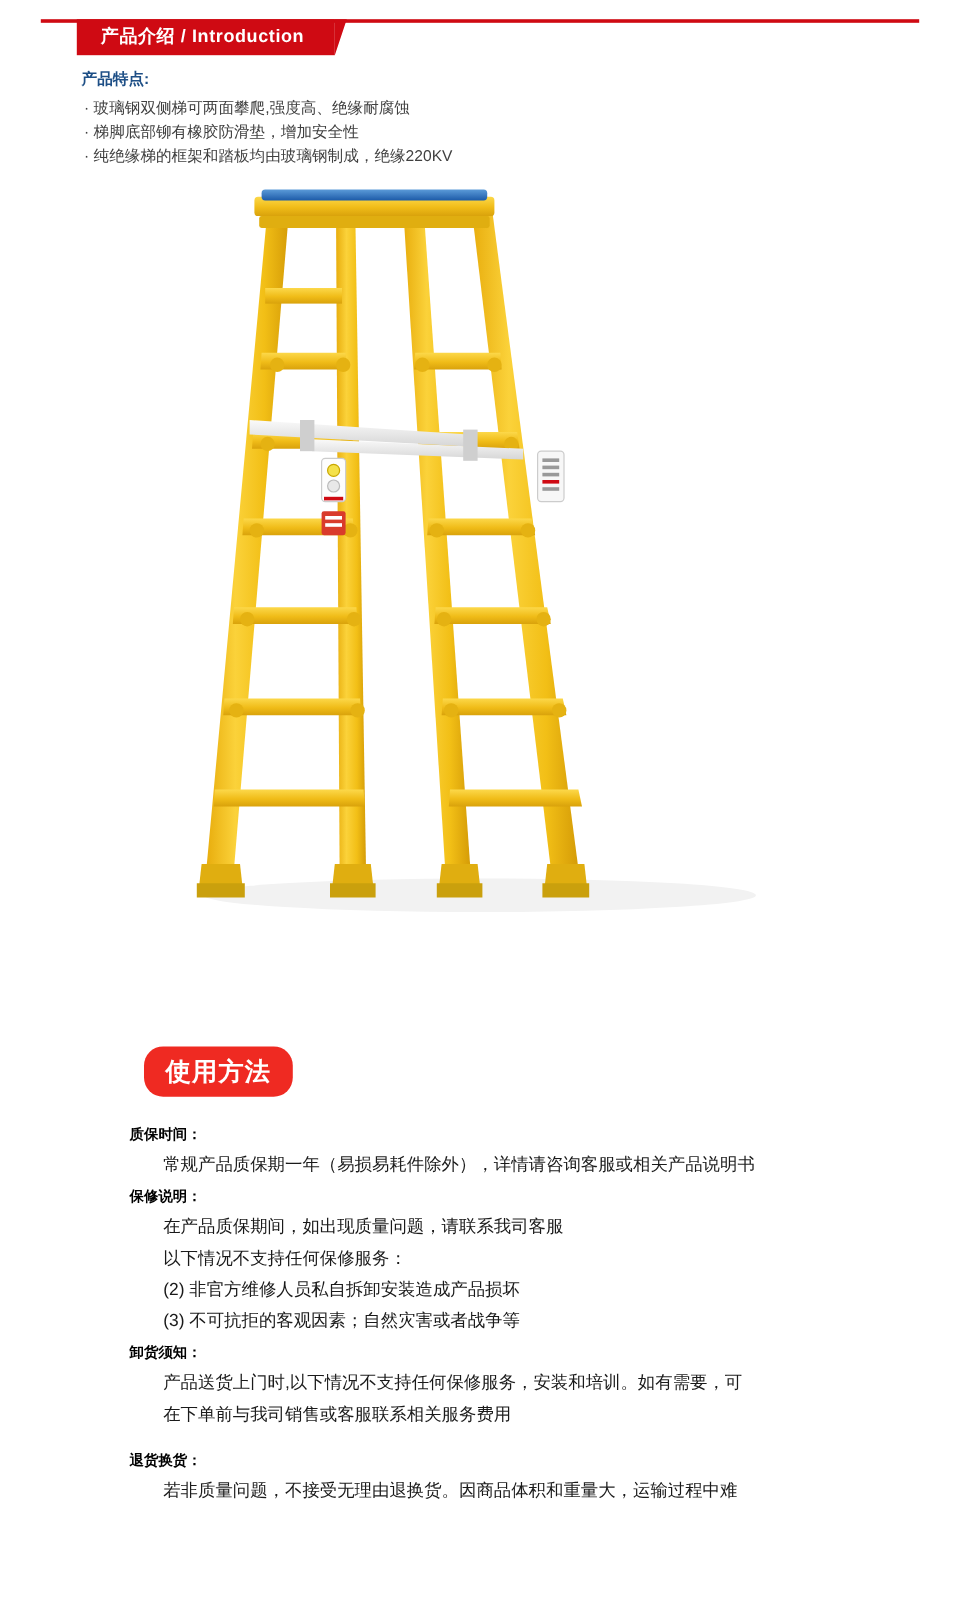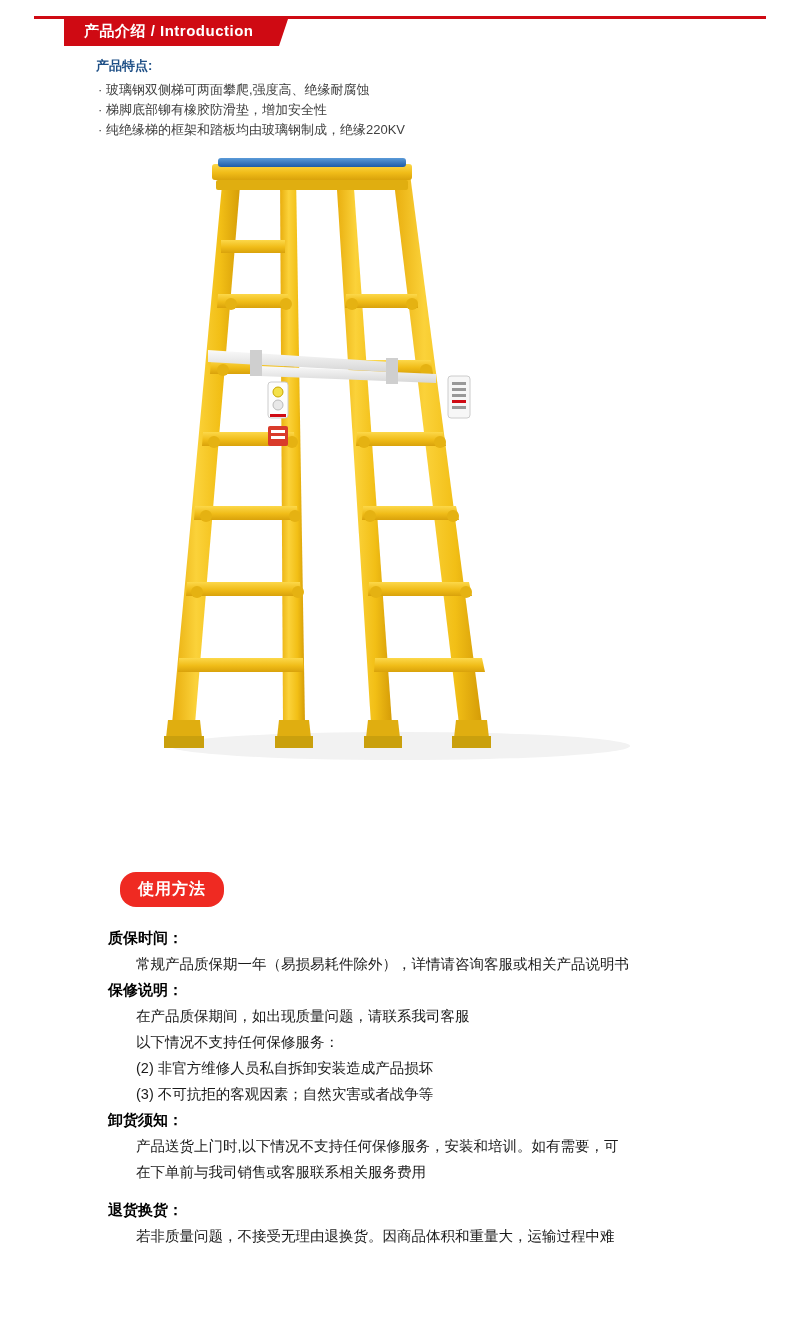--- a/index.html
+++ b/index.html
@@ -58,21 +58,21 @@
     left: 34px;
     top: 30px;
     width: 150px;
     height: 4px;
     background: #8d0409;
     z-index: 1;
   }
 
   
   .intro-block {
-    margin: 22px 0 0 96px;
+    margin: 22px 0 0 68px;
     color: #2f5f8f;
     font-size: 13px;
     line-height: 20px;
   }
   .intro-title {
     color: #1e4f86;
     font-size: 13px;
     font-weight: bold;
     margin-bottom: 4px;
   }
@@ -102,37 +102,37 @@
 
   
   .notes-wrap {
     margin-top: 24px;
   }
   .usage-badge {
     display: inline-block;
     margin: 54px 0 0 120px;
     background: #ef2a22;
     color: #ffffff;
-    font-size: 16px;
+    font-size: 21px;
     font-weight: bold;
     padding: 7px 18px;
     border-radius: 16px;
     letter-spacing: 1px;
   }
 
   .notes-body {
     margin: 18px 0 0 108px;
     width: 620px;
     font-size: 14.5px;
     line-height: 26px;
     color: #1a1a1a;
   }
   .notes-body .h {
     font-weight: bold;
-    font-size: 15px;
+    font-size: 12px;
     color: #000000;
   }
   .notes-body .p {
     margin-left: 28px;
   }
   .notes-body .sub {
     margin-left: 28px;
   }
   .gap {
     height: 12px;

